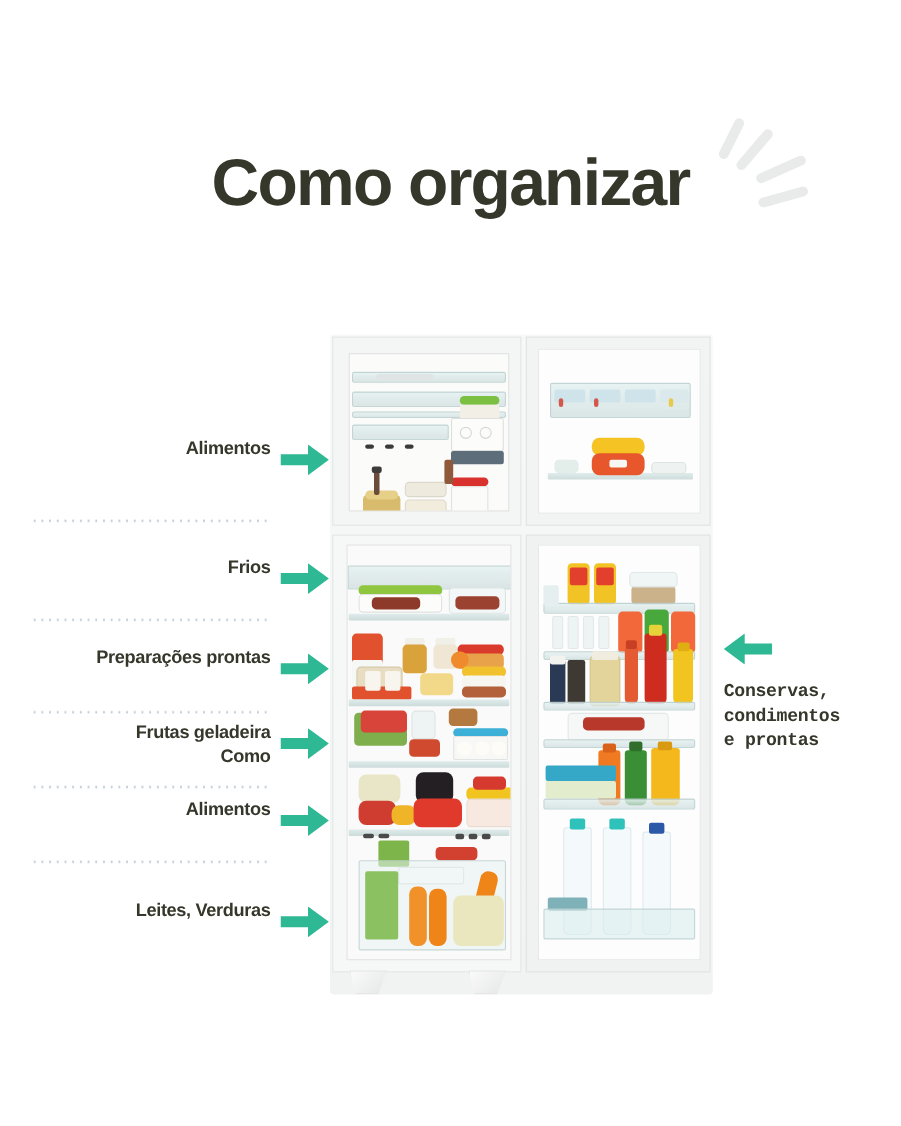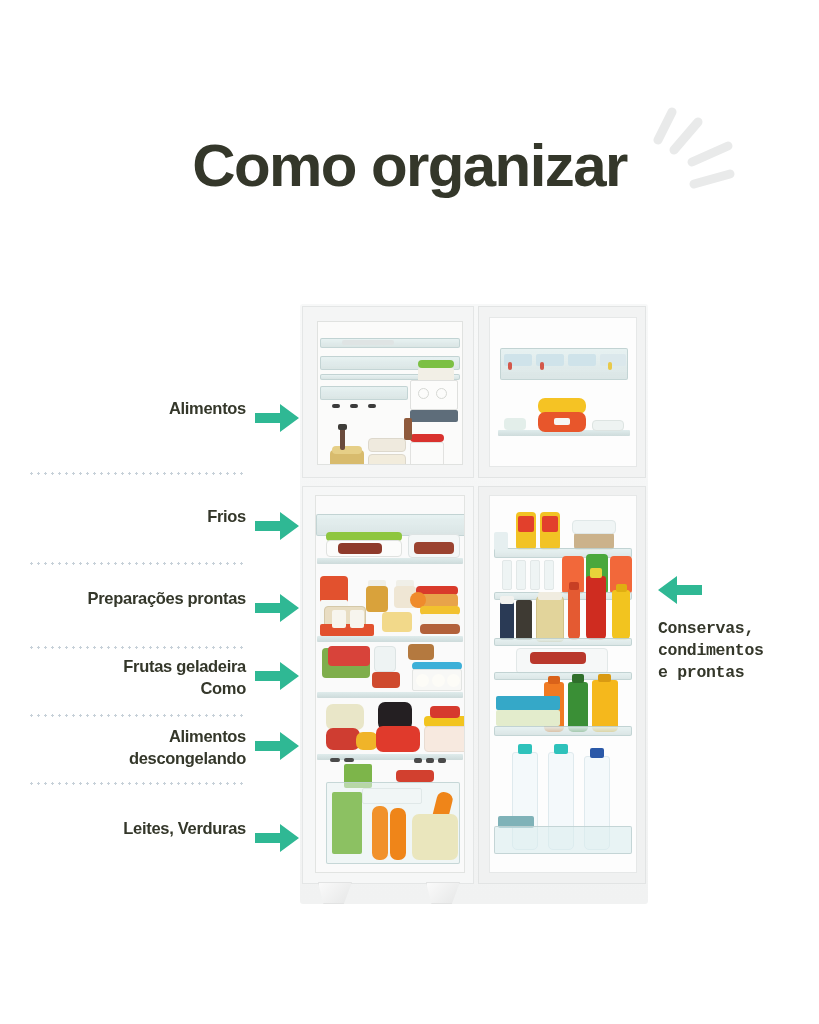--- a/index.html
+++ b/index.html
@@ -178,21 +178,20 @@
   <div class="label-left" style="top:656px; left:30px; width:216px;">
     <div>Frutas geladeira</div>
     <div>Como</div>
   </div>
   <svg class="arrow" style="top:662px; left:255px;" width="44" height="28" viewBox="0 0 44 28">
     <path d="M0 9 H25 V0 L44 14 L25 28 V19 H0 Z" fill="#2fb894"></path>
   </svg>
 
   <div class="label-left" style="top:726px; left:30px; width:216px;">
     <div>Alimentos</div>
-    <div>descongelando</div>
   </div>
   <svg class="arrow" style="top:732px; left:255px;" width="44" height="28" viewBox="0 0 44 28">
     <path d="M0 9 H25 V0 L44 14 L25 28 V19 H0 Z" fill="#2fb894"></path>
   </svg>
 
   <div class="label-left" style="top:818px; left:30px; width:216px;">
     <div>Leites, Verduras</div>
   </div>
   <svg class="arrow" style="top:824px; left:255px;" width="44" height="28" viewBox="0 0 44 28">
     <path d="M0 9 H25 V0 L44 14 L25 28 V19 H0 Z" fill="#2fb894"></path>

